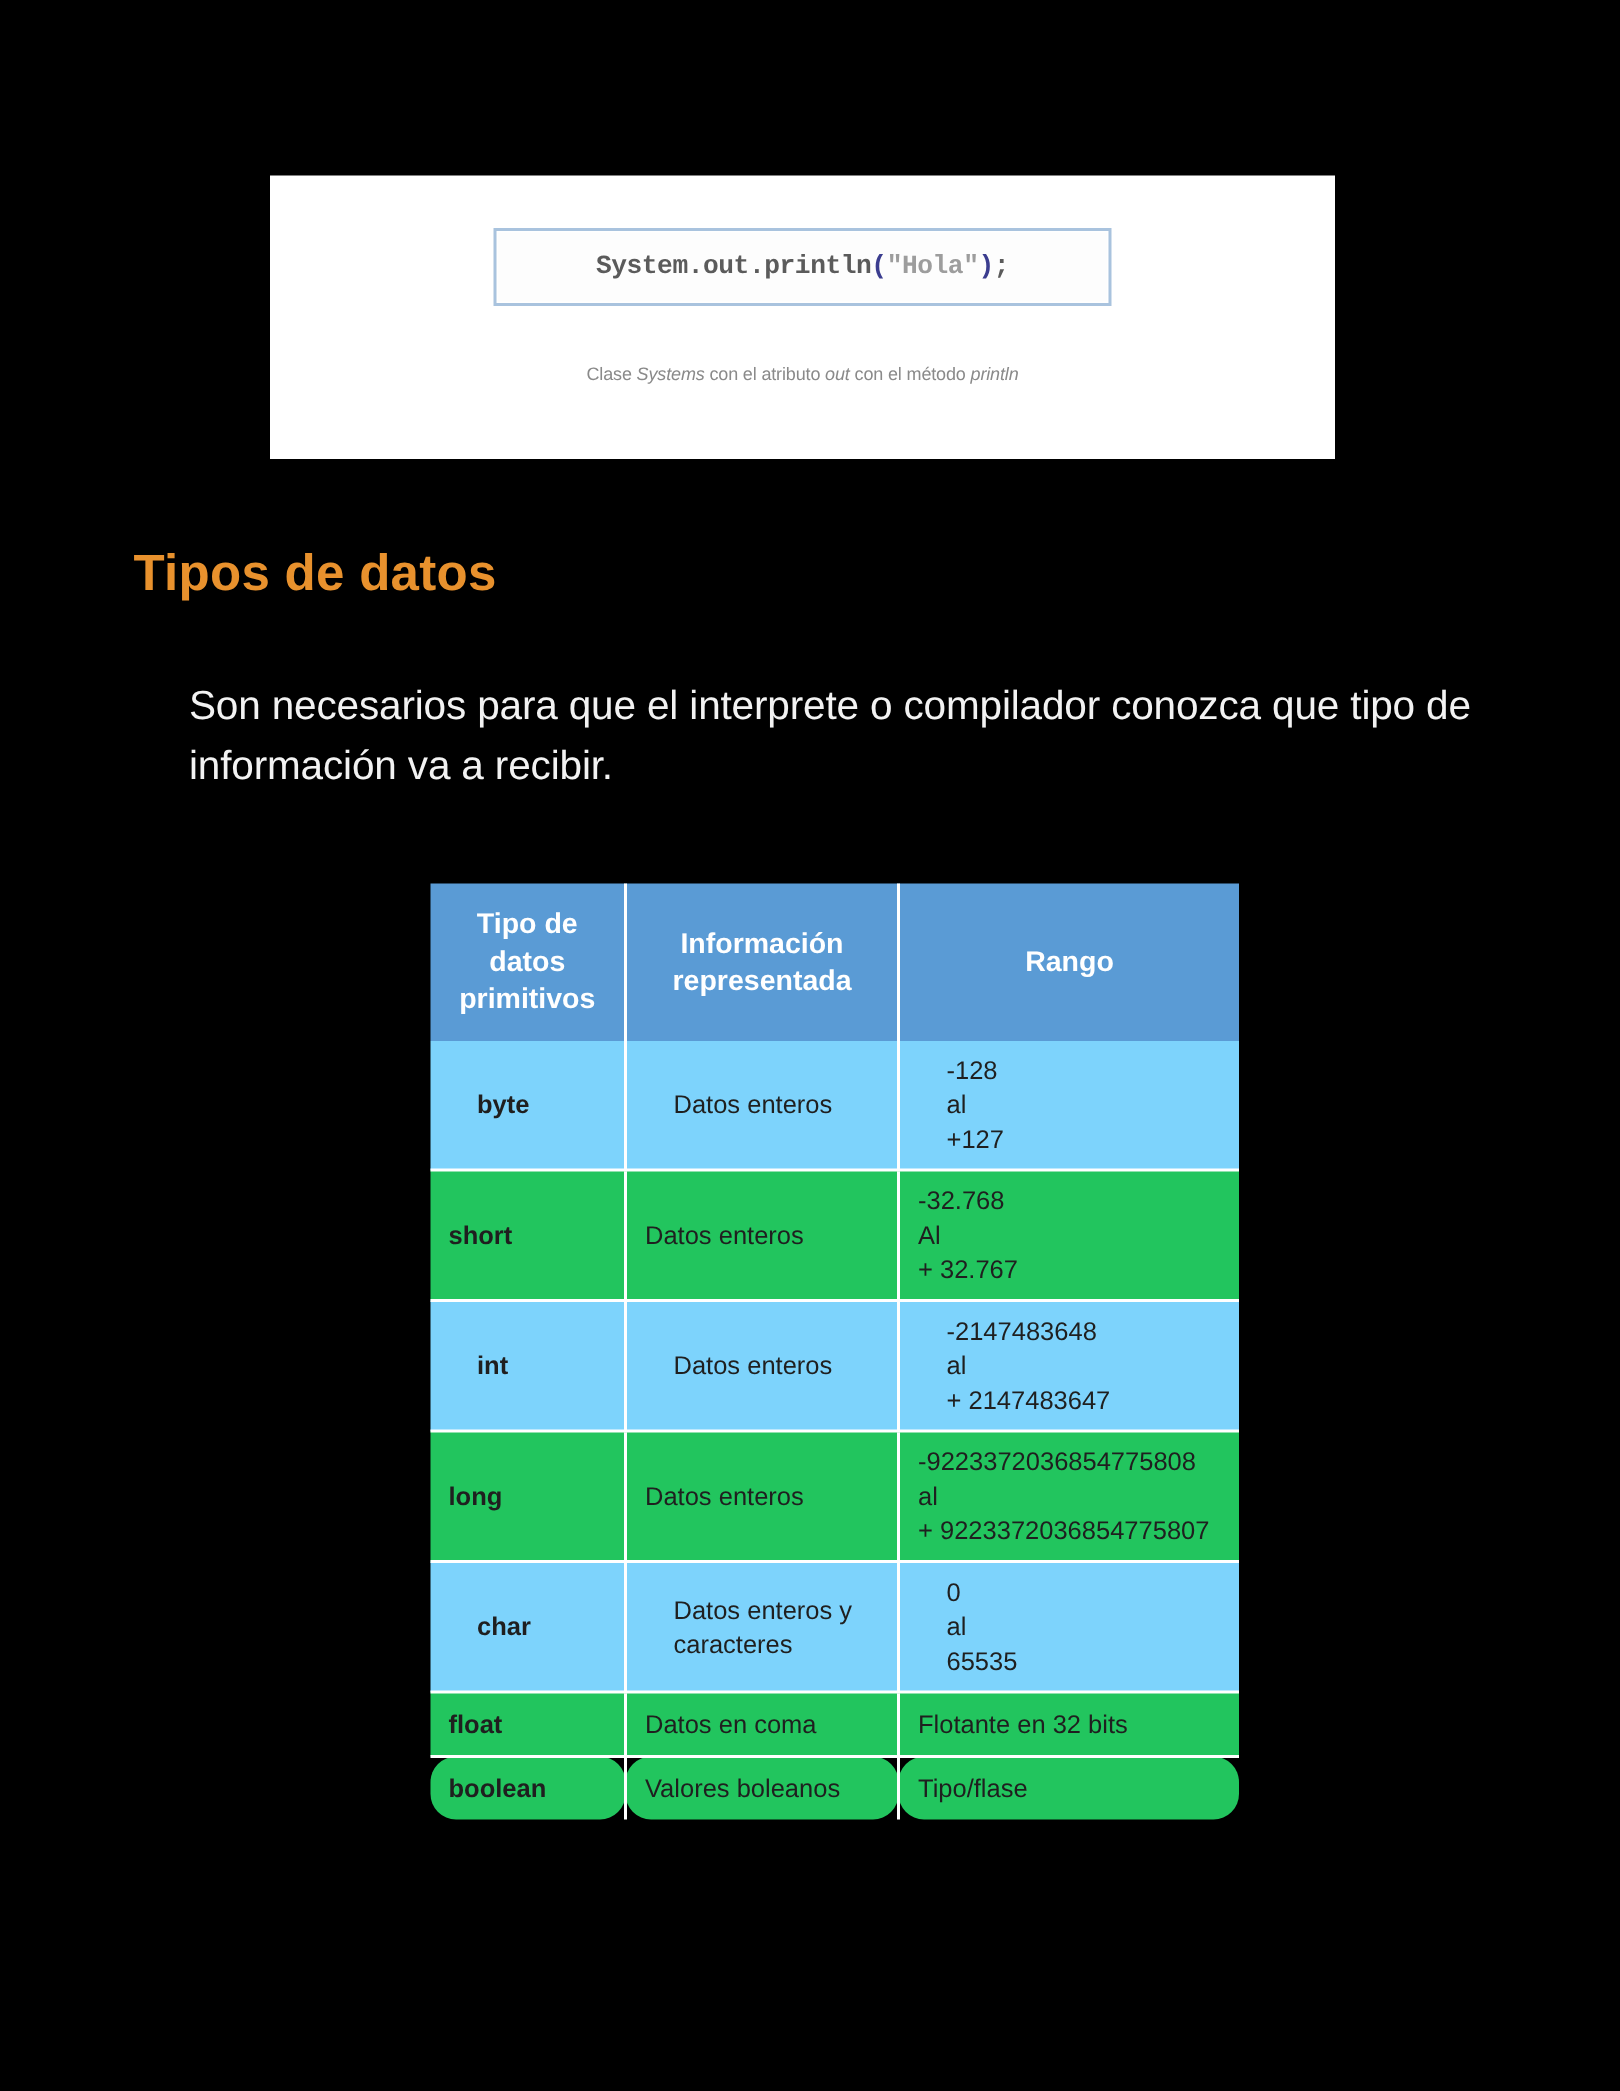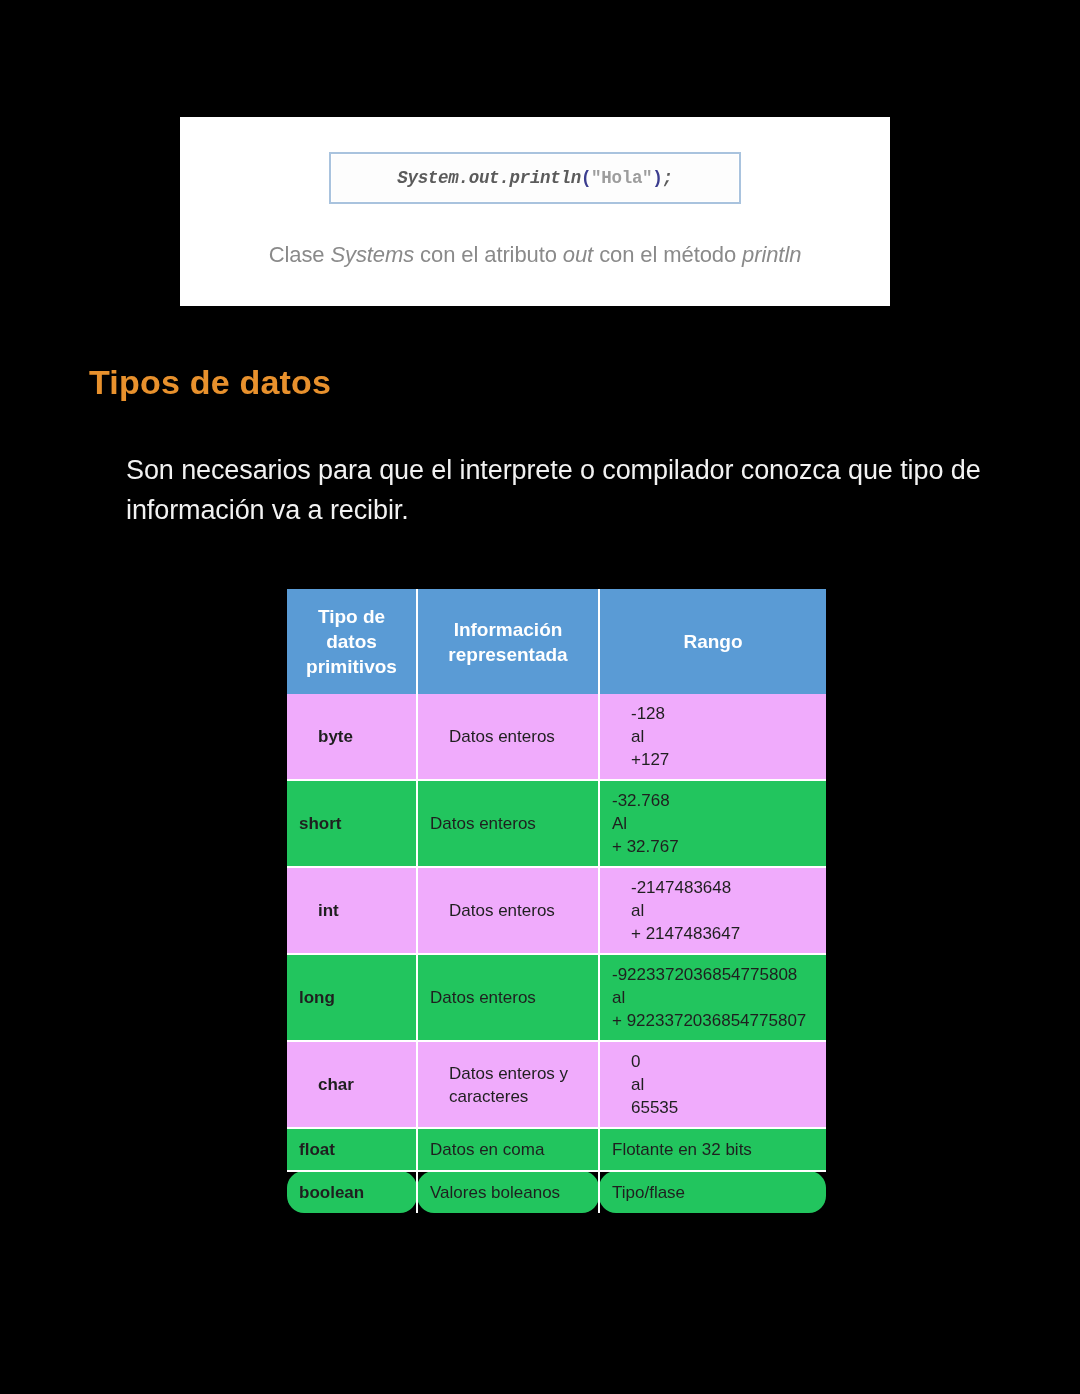--- a/index.html
+++ b/index.html
@@ -43,27 +43,27 @@
   }
 
   .code-text {
     font-family: "Liberation Mono", monospace;
     font-size: 17.5px;
     font-weight: bold;
     letter-spacing: -0.3px;
     white-space: pre;
     color: #5b5b5b;
   }
-  .code-text .kw  { color: #5b5b5b; font-style: italic; }
+  .code-text .kw  { color: #5b5b5b; }
   .code-text .par { color: #3b3d8f; }
   .code-text .str { color: #9d9d9d; }
 
   .figure-caption {
     margin-top: 38px;
-    font-size: 22px;
+    font-size: 12px;
     color: #8a8a8a;
     white-space: nowrap;
     letter-spacing: -0.1px;
   }
   .figure-caption i { font-style: italic; }
 
   
   .section-heading {
     position: absolute;
     left: 89px;
@@ -123,21 +123,21 @@
     color: #1f1f1f;
     vertical-align: middle;
     padding: 9px 12px;
     border-right: 2px solid #ffffff;
     border-bottom: 2px solid #ffffff;
     line-height: 23px;
   }
   table.types-table tbody td:last-child { border-right: none; }
   table.types-table tbody tr:last-child td { border-bottom: none; border-radius: 17px; }
 
-  table.types-table tbody tr.shade-a td { background: #f0abfc; padding-left: 31px; }
+  table.types-table tbody tr.shade-a td { background: #7dd3fc; padding-left: 31px; }
   table.types-table tbody tr.shade-b td { background: #22c55e; }
 
   td.cell-type {
     font-weight: bold;
     font-size: 18px;
     padding-left: 13px;
   }
   td.cell-info { font-size: 17.5px; }
   td.cell-range {
     font-size: 16.5px;

